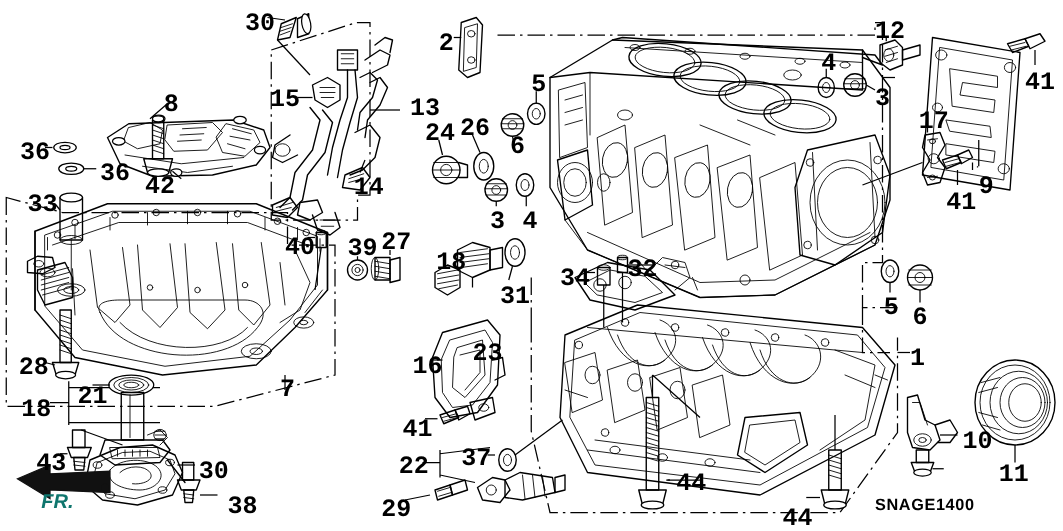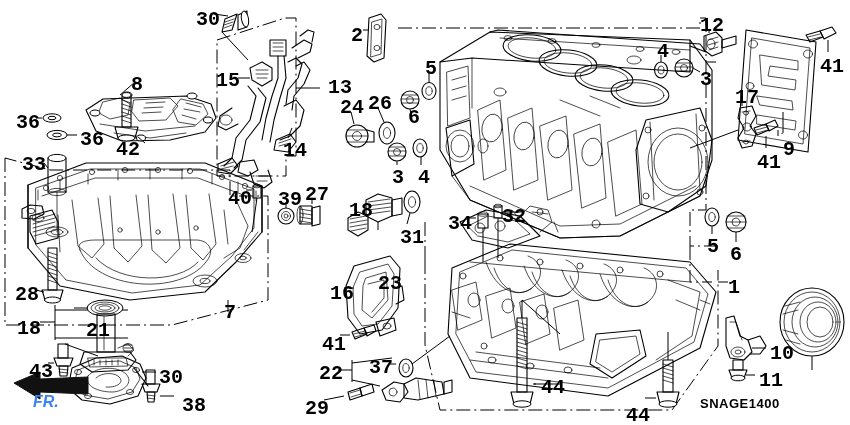--- a/index.html
+++ b/index.html
@@ -674,32 +674,32 @@
       <div class="callout" style="left: 448px; top: 214px;">34</div>
       <div class="callout" style="left: 502px; top: 207px;">32</div>
       <div class="callout" style="left: 400px; top: 228px;">31</div>
       <div class="callout" style="left: 378px; top: 236px; margin-top: 38px;">23</div>
       <div class="callout" style="left: 707px; top: 237px;">5</div>
       <div class="callout" style="left: 730px; top: 245px;">6</div>
       <div class="callout" style="left: 728px; top: 278px;">1</div>
       <div class="callout" style="left: 15px; top: 285px;">28</div>
       <div class="callout" style="left: 330px; top: 284px;">16</div>
       <div class="callout" style="left: 224px; top: 303px;">7</div>
-      <div class="callout" style="left: 62px; top: 321px; margin-left: 24px;">21</div>
+      <div class="callout" style="left: 62px; top: 308px;">21</div>
       <div class="callout" style="left: 17px; top: 319px;">18</div>
       <div class="callout" style="left: 322px; top: 335px;">41</div>
       <div class="callout" style="left: 770px; top: 344px;">10</div>
       <div class="callout" style="left: 29px; top: 362px; text-align: right;">43</div>
       <div class="callout" style="left: 159px; top: 368px;">30</div>
       <div class="callout" style="left: 319px; top: 364px;">22</div>
       <div class="callout" style="left: 369px; top: 358px;">37</div>
       <div class="callout" style="left: 541px; top: 378px;">44</div>
-      <div class="callout" style="left: 759px; top: 371px; text-align: center;">11</div>
+      <div class="callout" style="left: 799px; top: 371px; text-align: center;">11</div>
       <div class="callout" style="left: 805px; top: 376px; margin-left: 48px;">35</div>
       <div class="callout" style="left: 182px; top: 396px;">38</div>
       <div class="callout" style="left: 305px; top: 399px;">29</div>
       <div class="callout" style="left: 626px; top: 406px;">44</div>
     </div>
 
   <div class="partcode" id="part-code" style="left: 700px; top: 396px;">SNAGE1400</div>
-  <div class="frlabel" id="fr-label" style="left: 33px; top: 393px; color: #3b82f6;">FR.</div>
+  <div class="frlabel" id="fr-label" style="left: 33px; top: 393px; color: #0f766e;">FR.</div>
 
 </div>
 
 </body></html>

